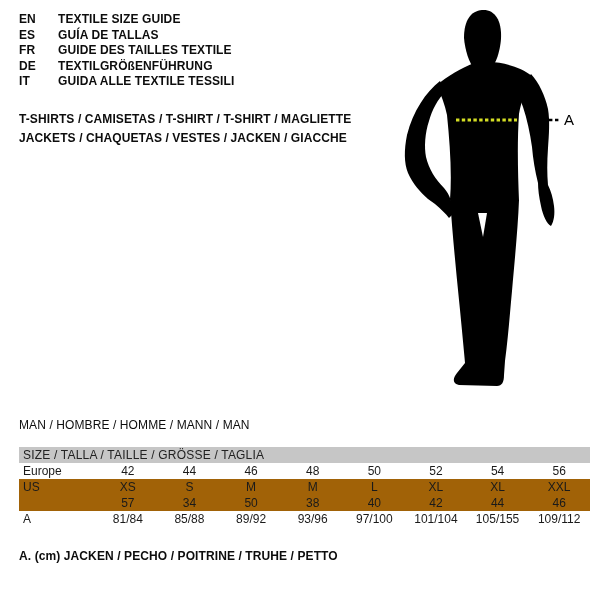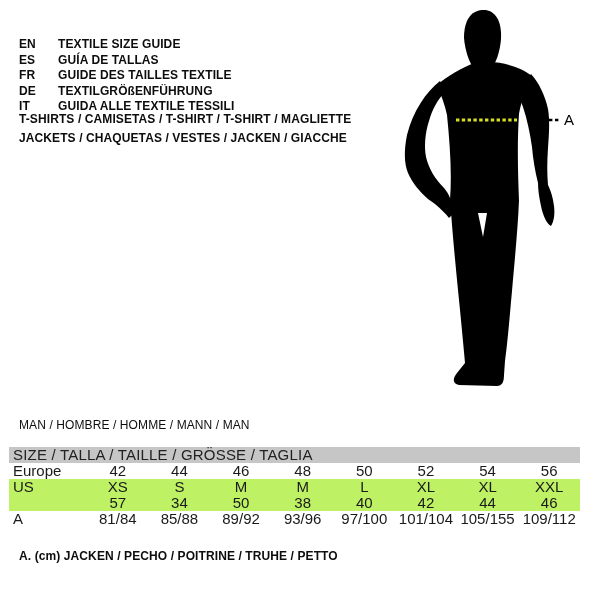--- a/index.html
+++ b/index.html
@@ -5,39 +5,39 @@
   html,body{margin:0;padding:0;}
   body{
     width:600px;height:600px;position:relative;overflow:hidden;
     background:#ffffff;color:#0d0d0d;
     font-family:"Liberation Sans",sans-serif;
     -webkit-font-smoothing:antialiased;
   }
   .abs{position:absolute;}
 
   
-  .lang-block{left:19px;top:12px;margin-top:25px;}
+  .lang-block{left:19px;top:12px;}
   .lang-row{display:flex;font-weight:bold;font-size:12px;line-height:15.6px;letter-spacing:.1px;}
   .lang-code{width:39px;}
 
   
   .cat-block{left:19px;top:110px;}
   .cat-line{font-weight:bold;font-size:12px;line-height:18.5px;letter-spacing:.1px;}
 
   
   .figure-wrap{left:390px;top:2px;width:210px;height:400px;}
 
   
   .section-title{left:19px;top:418px;font-weight:normal;font-size:12px;letter-spacing:.1px;}
 
   
-  .size-table{left:9px;top:447px;width:571px;font-size:15px;color:#1a1a1a;}
+  .size-table{left:19px;top:447px;width:571px;font-size:12px;color:#1a1a1a;}
   .st-header{height:16px;line-height:16px;background:#c6c6c6;padding-left:4px;letter-spacing:.2px;color:#222;}
   .st-row{display:flex;height:16px;line-height:16px;}
-  .st-row.band{background:#bef264;}
+  .st-row.band{background:#a16207;}
   .st-label{width:74px;padding-left:4px;}
   .st-cell{flex:1;text-align:center;}
 
   
   .footnote{left:19px;top:549px;font-weight:bold;font-size:12px;letter-spacing:.1px;}
 </style>
 </head>
 <body>
 
 <div class="abs lang-block">

